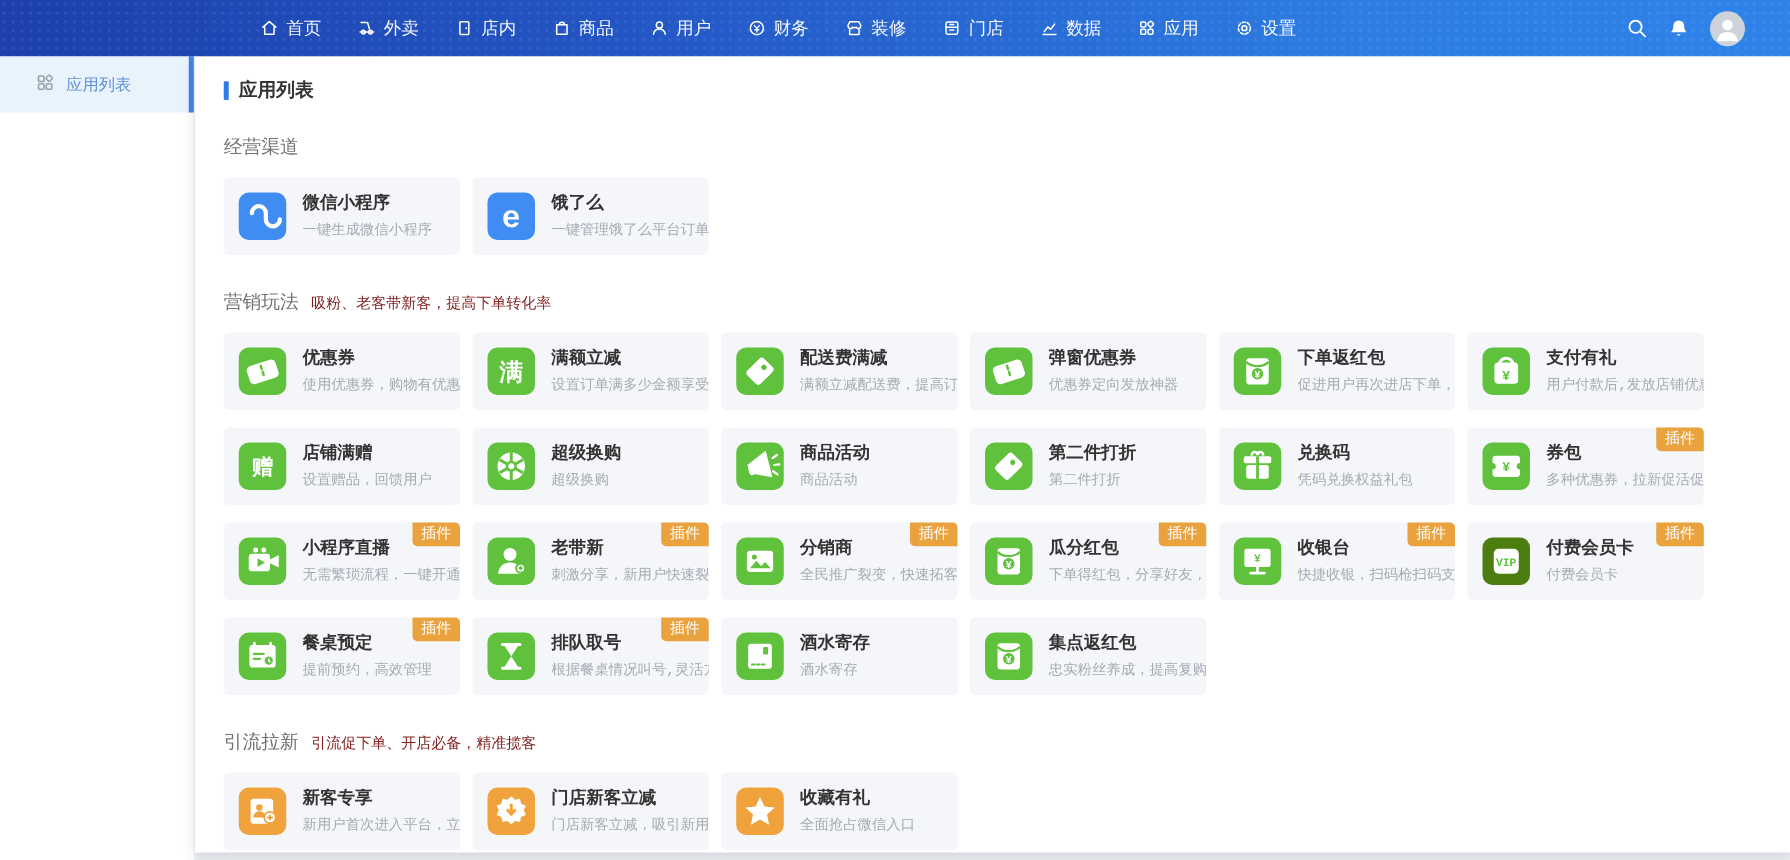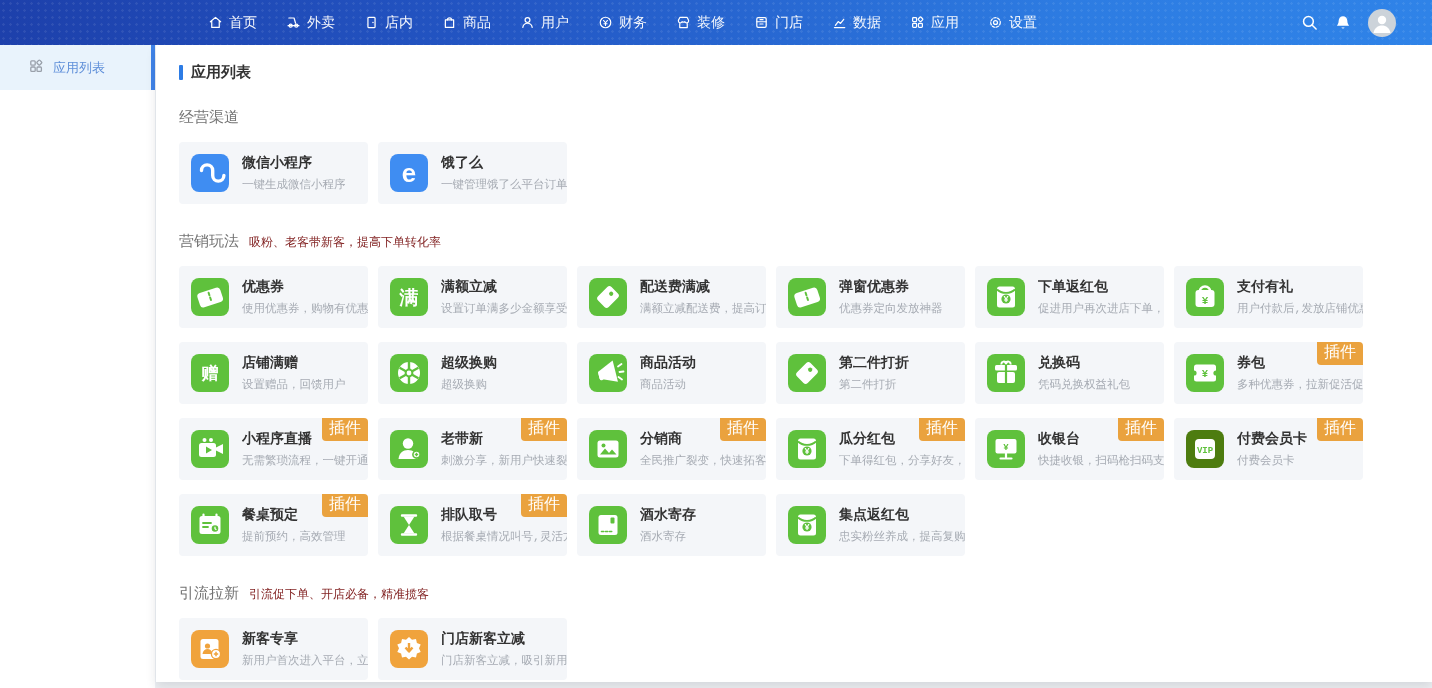--- a/index.html
+++ b/index.html
@@ -45,21 +45,21 @@
   .cards{margin-top:16px;display:flex;flex-wrap:wrap;gap:14px 10px;width:1184px;}
   .card{width:189px;height:62px;background:#f4f6f9;border-radius:4px;position:relative;
     display:flex;align-items:center;padding-left:12px;box-sizing:border-box;cursor:pointer;}
   .app-icon{width:38px;height:38px;border-radius:8px;flex:none;display:flex;
     align-items:center;justify-content:center;}
   .app-icon svg{width:38px;height:38px;display:block;}
   .card-text{margin-left:13px;width:134px;overflow:hidden;}
   .app-name{font-size:14px;font-weight:600;color:#333;line-height:1.2;margin-bottom:6px;
     white-space:nowrap;overflow:hidden;}
   .app-desc{font-size:11.5px;color:#a6abb3;line-height:1.2;white-space:nowrap;overflow:hidden;}
-  .plugin-badge{position:absolute;top:0;right:0;background:#eaa23e;color:#fff;font-size:16px;
+  .plugin-badge{position:absolute;top:0;right:0;background:#eaa23e;color:#fff;font-size:12px;
     line-height:1;padding:3px 7px 4px;border-radius:0 4px 0 4px;}
 </style>
 </head>
 <body>
 
 <div class="app">
   <header>
     <div class="logo-space"></div>
     <nav id="nav">
         <span class="nav-item">
@@ -575,18 +575,29 @@
                   <svg viewBox="0 0 38 38">
                     <path d="M19 7l3 2.8 4-.8.9 4 3.8 1.5-1.7 3.7 1.7 3.8-3.8 1.5-.9 4-4-.8-3 2.8-3-2.8-4 .8-.9-4-3.8-1.5 1.7-3.8-1.7-3.7 3.8-1.5.9-4 4 .8z" fill="#fff"></path>
                     <path d="M19 13v8M15.5 17.5l3.5 4 3.5-4" fill="none" stroke="#f0a33c" stroke-width="2.4" stroke-linejoin="round"></path>
                   </svg>
                 </div>
                 <div class="card-text">
                   <div class="app-name">门店新客立减</div>
                   <div class="app-desc">门店新客立减，吸引新用...</div>
                 </div>
               </div>
+              <div class="card">
+                <div class="app-icon" style="background: rgb(240, 163, 60);">
+                  <svg viewBox="0 0 38 38">
+                    <path d="M19 7.5l3.5 7.6 8.3.9-6.2 5.6 1.7 8.2L19 25.6l-7.3 4.2 1.7-8.2-6.2-5.6 8.3-.9z" fill="#fff"></path>
+                  </svg>
+                </div>
+                <div class="card-text">
+                  <div class="app-name">收藏有礼</div>
+                  <div class="app-desc">全面抢占微信入口</div>
+                </div>
+              </div>
             </div>
           </div>
         </div>
     </main>
   </div>
 </div>
 
 </body></html>

